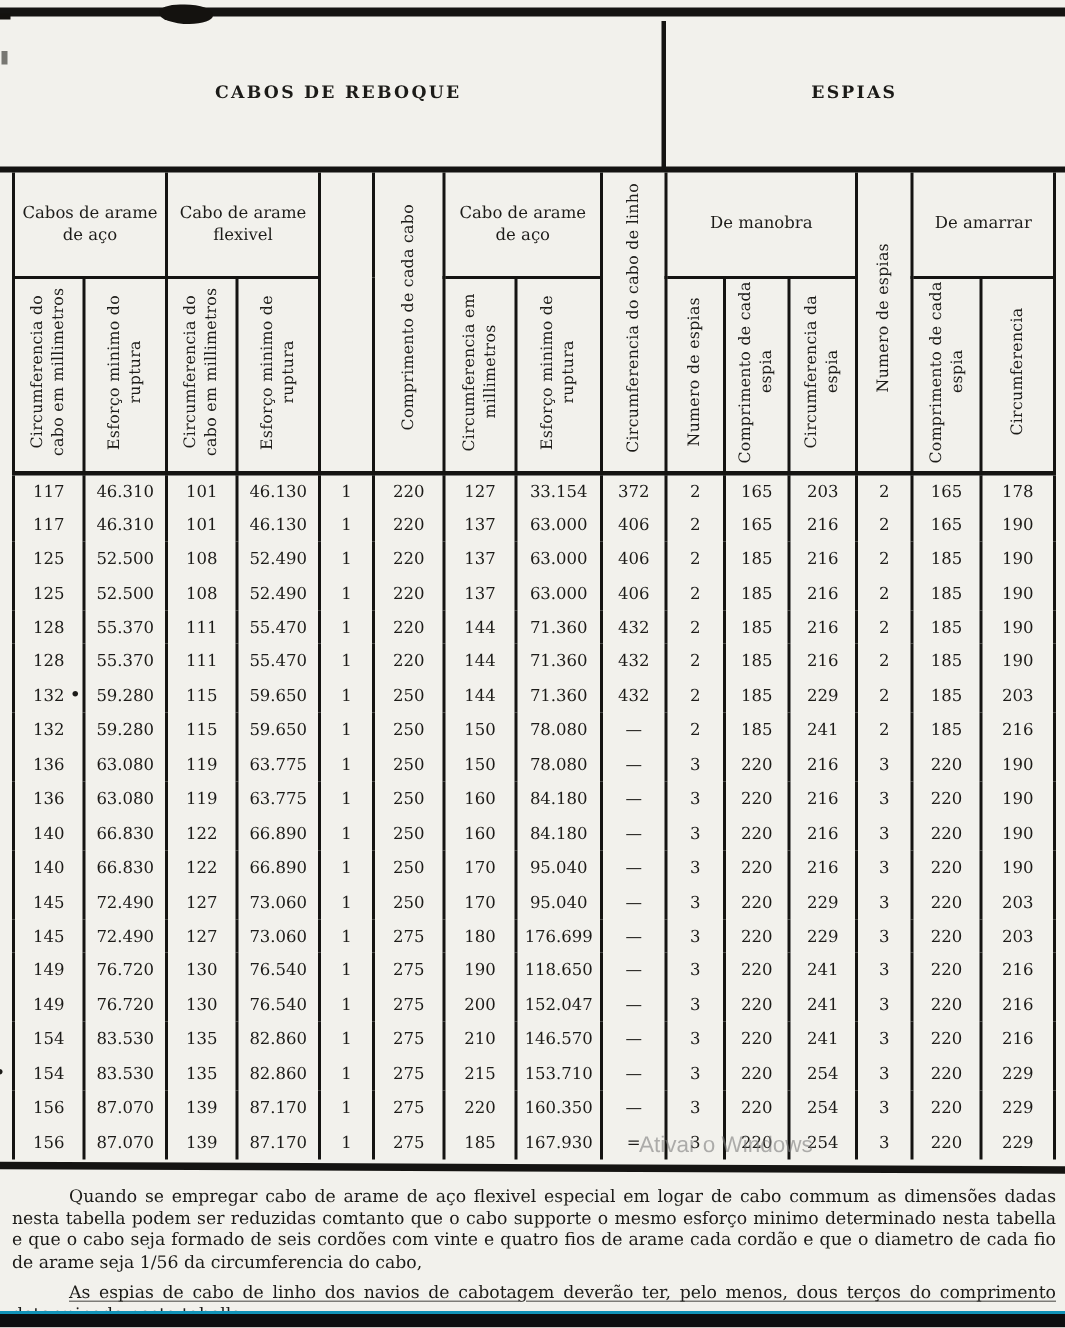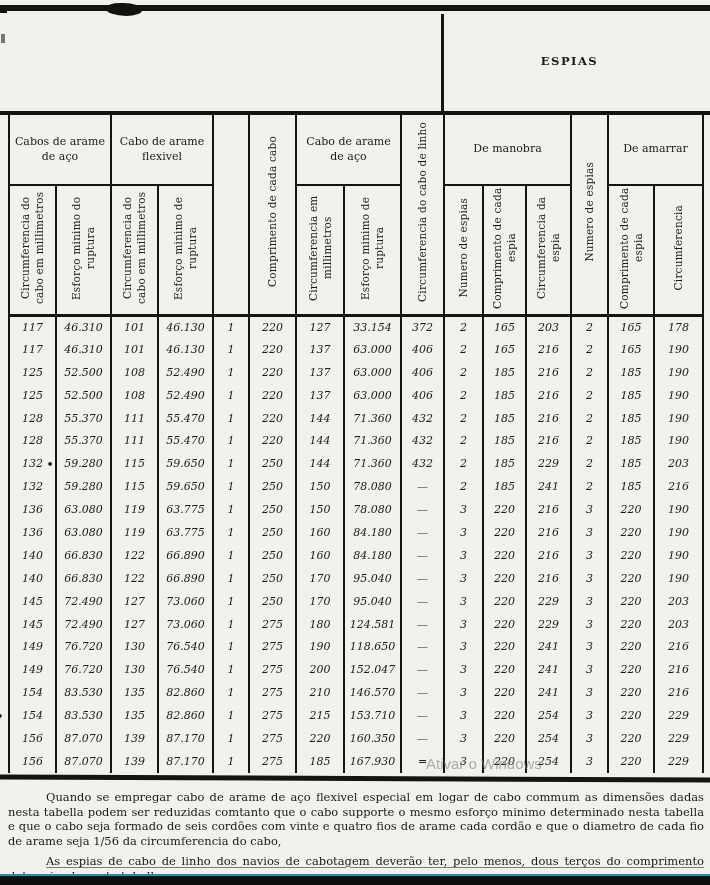--- a/index.html
+++ b/index.html
@@ -33,21 +33,21 @@
   th, td { border-left:2px solid #151412; border-right:2px solid #151412;
            text-align:center; vertical-align:middle; font-weight:normal; }
   thead { border-bottom:3px solid #151412;padding-left:36px; }
   tr.groups th { height:70px; font-size:11px; line-height:1.35; padding:2px 4px; }
   tr.groups th.grp { border-bottom:2px solid #151412; }
   tr.subs th { height:130px; }
   th.full { height:200px; }
   .rot { display:inline-block; writing-mode:vertical-rl; transform:rotate(180deg);
          font-size:10.5px; line-height:1.35; letter-spacing:.2px; max-height:122px; }
   th.full .rot { max-height:192px; }
-  tbody tr { height:22.9px;font-style:italic; }
+  tbody tr { height:22.9px; }
   tbody td { font-size:11px; position:relative; padding:0 2px; }
   .marker { position:absolute; font-size:13px; line-height:1; top:50%; transform:translateY(-50%); }
   .marker.right { right:1px; }
   .marker.left  { left:-14px; }
 
   
   .footer { position:absolute; left:8px; top:790px; width:696px;
             font-size:11.5px; line-height:14.5px; text-align:justify; }
   .footer p { text-indent:38px; }
   .footer p + p { margin-top:6px; }
@@ -67,20 +67,23 @@
 <body>
 
 <div class="page">
 
   <div class="hline topline"></div>
   <div class="blob"></div>
   <div class="ltick1"></div>
   <div class="ltick2"></div>
 
   <div class="band">
+    <div class="half left-half">
+      <span class="band-title">CABOS DE REBOQUE</span>
+    </div>
     <div class="divider"></div>
     <div class="half right-half">
       <span class="band-title">ESPIAS</span>
     </div>
   </div>
   <div class="hline bandline"></div>
 
   <table>
     <colgroup>
       <col style="width:47px">
@@ -354,21 +357,21 @@
           <td>203</td>
         </tr>
         <tr>
           <td>145</td>
           <td>72.490</td>
           <td>127</td>
           <td>73.060</td>
           <td>1</td>
           <td>275</td>
           <td>180</td>
-          <td>124.581</td>
+          <td>176.699</td>
           <td>—</td>
           <td>3</td>
           <td>220</td>
           <td>229</td>
           <td>3</td>
           <td>220</td>
           <td>203</td>
         </tr>
         <tr>
           <td>149</td>

